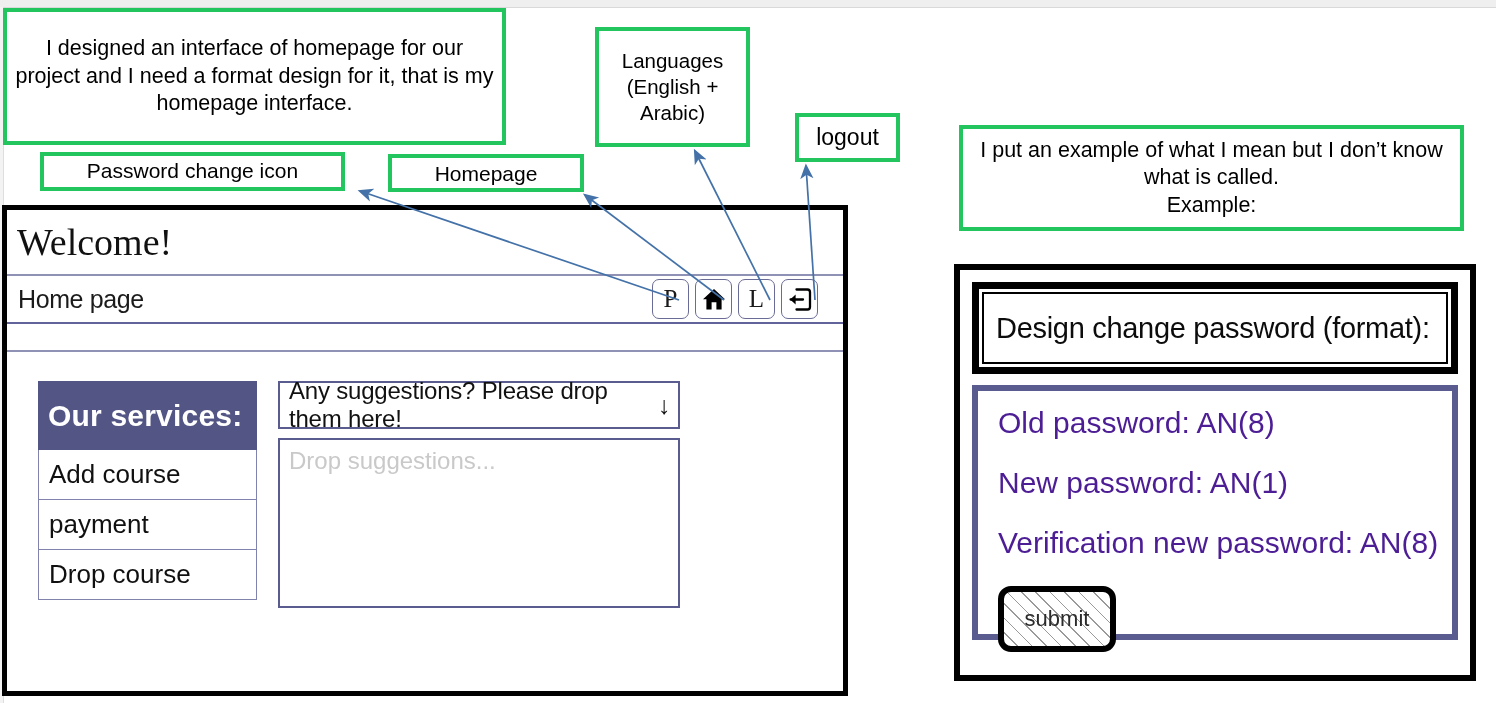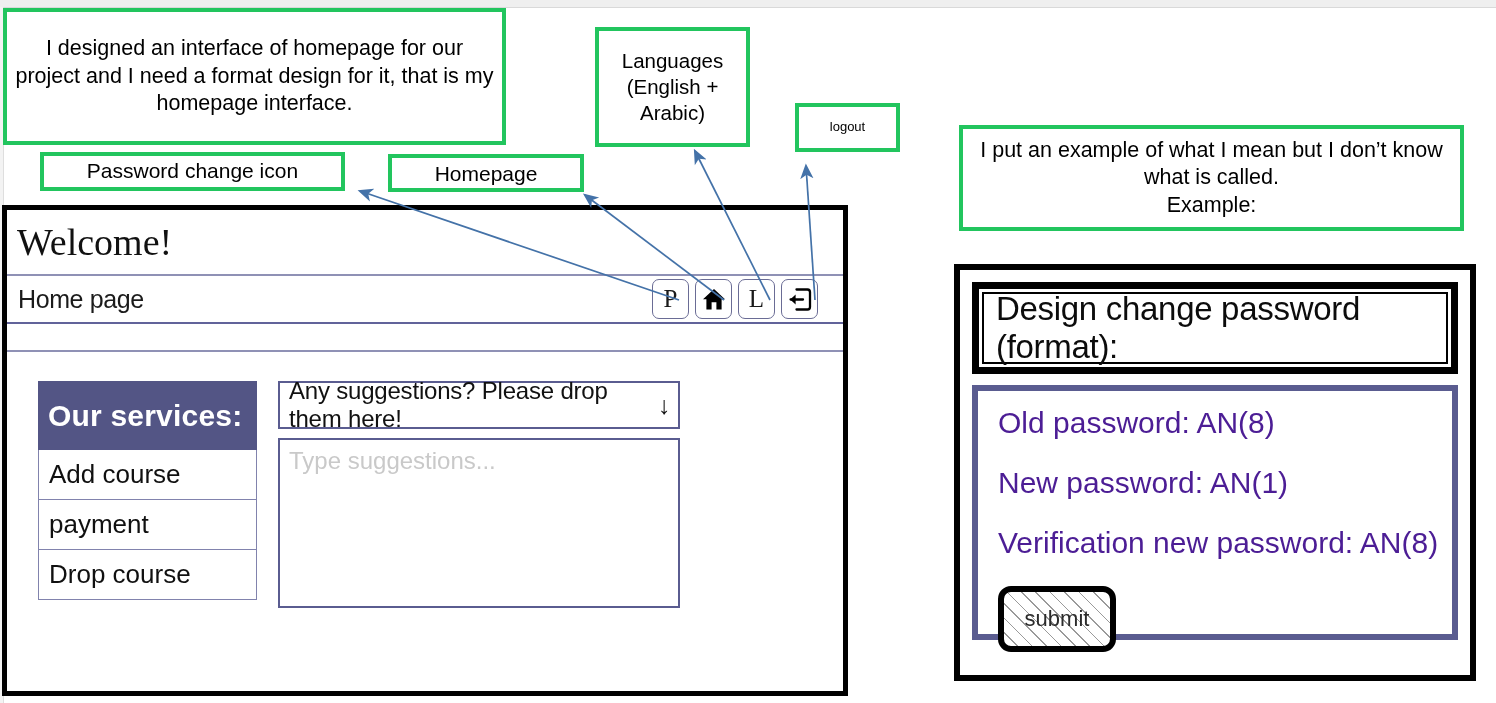--- a/index.html
+++ b/index.html
@@ -47,21 +47,21 @@
     font-family: "Liberation Sans", sans-serif;
     color: #000000;
     z-index: 6;
   }
   .callout p { margin: 0; padding: 0 6px; }
 
   #callout-intro   { left: 3px;   top: 8px;   width: 503px; height: 137px; font-size: 21.5px; }
   #callout-pwd     { left: 40px;  top: 152px; width: 305px; height: 39px;  font-size: 21px; }
   #callout-home    { left: 388px; top: 154px; width: 196px; height: 38px;  font-size: 21px; align-items: flex-end; }
   #callout-lang    { left: 595px; top: 27px;  width: 155px; height: 120px; font-size: 20.5px; border-bottom-width: 4px; }
-  #callout-logout  { left: 795px; top: 103px; width: 105px; height: 49px;  font-size: 13px; align-items: center; }
+  #callout-logout  { left: 795px; top: 113px; width: 105px; height: 49px;  font-size: 23px; align-items: center; }
   #callout-example { left: 959px; top: 125px; width: 505px; height: 106px; font-size: 21.5px; }
 
   
   #arrows {
     position: absolute;
     left: 0; top: 0;
     width: 1496px; height: 703px;
     z-index: 7;
     pointer-events: none;
   }
@@ -223,21 +223,21 @@
     background: #ffffff;
   }
   .design-title-inner {
     box-sizing: border-box;
     border: 2px solid #000000;
     height: 72px;
     display: flex;
     align-items: center;
     padding-left: 12px;
     font-family: "Liberation Sans Narrow", "Liberation Sans", sans-serif;
-    font-size: 33px;
+    font-size: 29px;
     color: #0c0c0c;
     letter-spacing: -0.3px;
   }
   .pwd-form {
     box-sizing: border-box;
     margin-top: 11px;
     height: 255px;
     border: 6px solid #5a5c90;
     background: #ffffff;
     padding: 15px 0 0 20px;
@@ -360,21 +360,21 @@
       <div class="services-item">Add course</div>
       <div class="services-item">payment</div>
       <div class="services-item">Drop course</div>
     </div>
 
     <div class="suggest-col">
       <div class="suggest-prompt">
         <span>Any suggestions? Please drop them here!</span>
         <span class="arrow-down">↓</span>
       </div>
-      <div class="suggest-area">Type suggestions...</div>
+      <div class="suggest-area">Drop suggestions...</div>
     </div>
 
   </div>
 </div>
 
 <div id="example-panel">
 
   <div class="design-title-outer">
     <div class="design-title-inner">Design change password (format):</div>
   </div>

